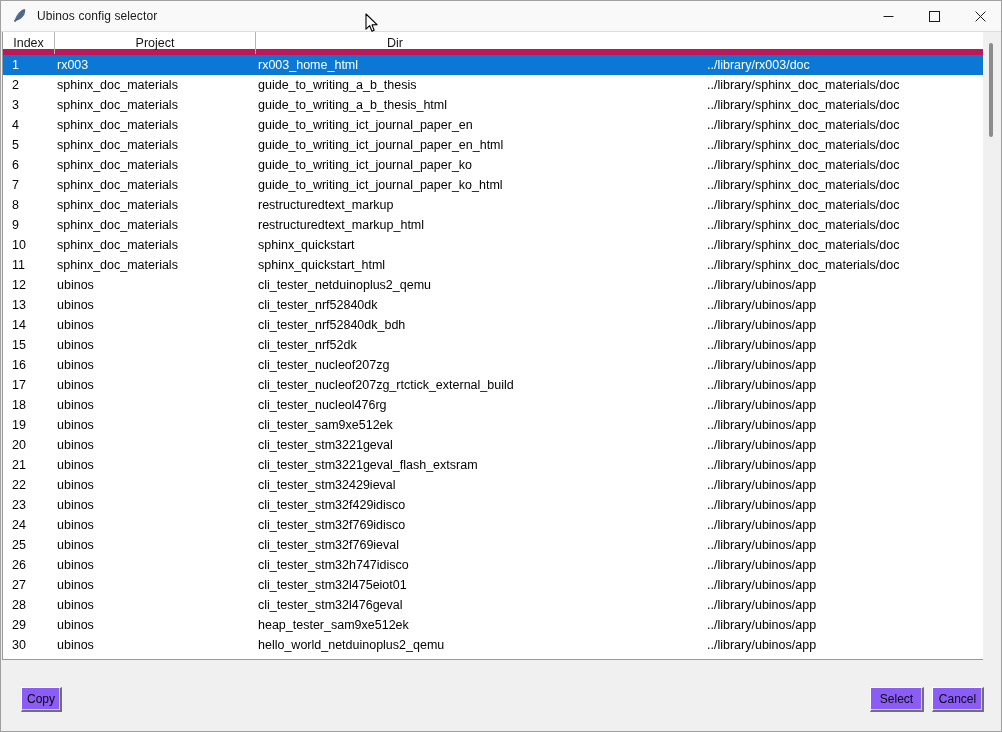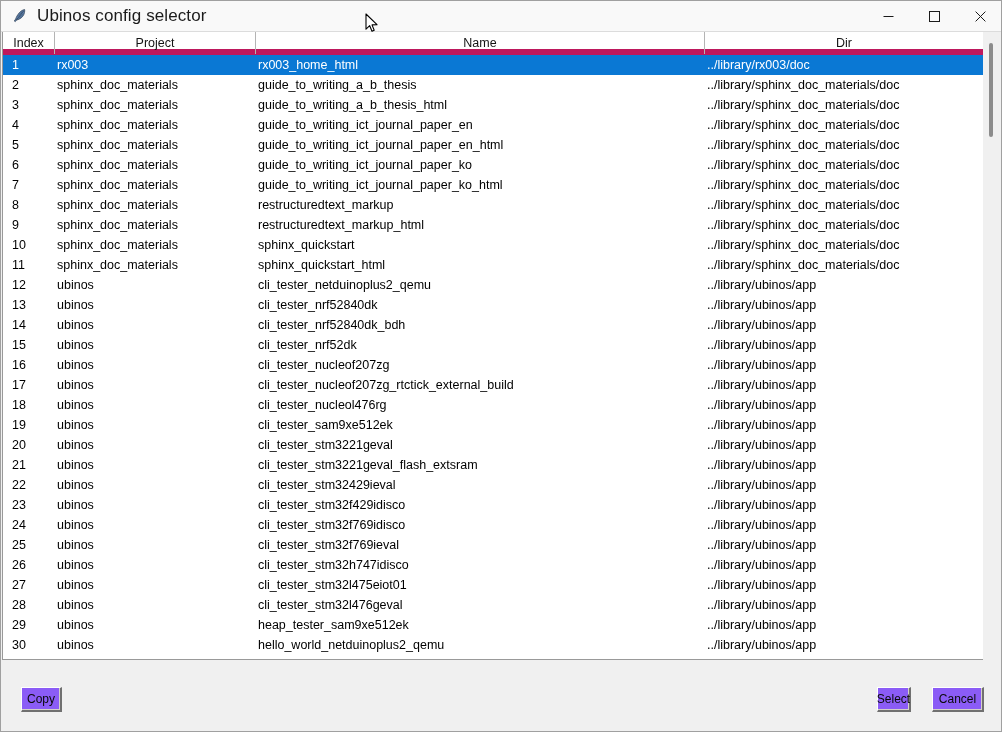--- a/index.html
+++ b/index.html
@@ -39,21 +39,21 @@
   }
   #app-icon {
     width: 16px;
     height: 16px;
     margin-left: 11px;
     margin-right: 9px;
     flex: 0 0 auto;
     display: block;
   }
   #title-text {
-    font-size: 17px;
+    font-size: 12px;
     color: #1b1b1b;
     line-height: 16px;
     letter-spacing: 0.1px;
     white-space: nowrap;
   }
   #win-controls {
     position: absolute;
     right: 0; top: 0;
     height: 31px;
     display: flex;
@@ -182,21 +182,21 @@
     color: #0a0a0a;
     padding: 0;
     cursor: default;
     display: flex;
     align-items: center;
     justify-content: center;
     line-height: 1;
     box-sizing: border-box;
   }
   #btn-copy   { left: 19px;  top: 26px; width: 41px; height: 25px; }
-  #btn-select { left: 868px; top: 26px; width: 34px; height: 25px; margin-left: 7px; }
+  #btn-select { left: 868px; top: 26px; width: 54px; height: 25px; }
   #btn-cancel { left: 930px; top: 26px; width: 52px; height: 25px; }
 
   
   #cursor {
     position: absolute;
     left: 364px;
     top: 12px;
     width: 14px;
     height: 21px;
     pointer-events: none;
@@ -232,21 +232,20 @@
           <line x1="10.4" y1="0.6" x2="0.6" y2="10.4" stroke="#1b1b1b" stroke-width="1"></line>
         </svg>
       </button>
     </div>
   </div>
 
   <div id="list-frame">
     <div id="header-row">
       <div class="hcell hc-index">Index</div>
       <div class="hcell hc-project">Project</div>
-      <div class="hcell hc-name">Name</div>
       <div class="hcell hc-dir">Dir</div>
     </div>
     <div id="rows-viewport">
         <div class="row selected">
           <div class="cell c-index">1</div>
           <div class="cell c-project">rx003</div>
           <div class="cell c-name">rx003_home_html</div>
           <div class="cell c-dir">../library/rx003/doc</div>
         </div>
         <div class="row">

